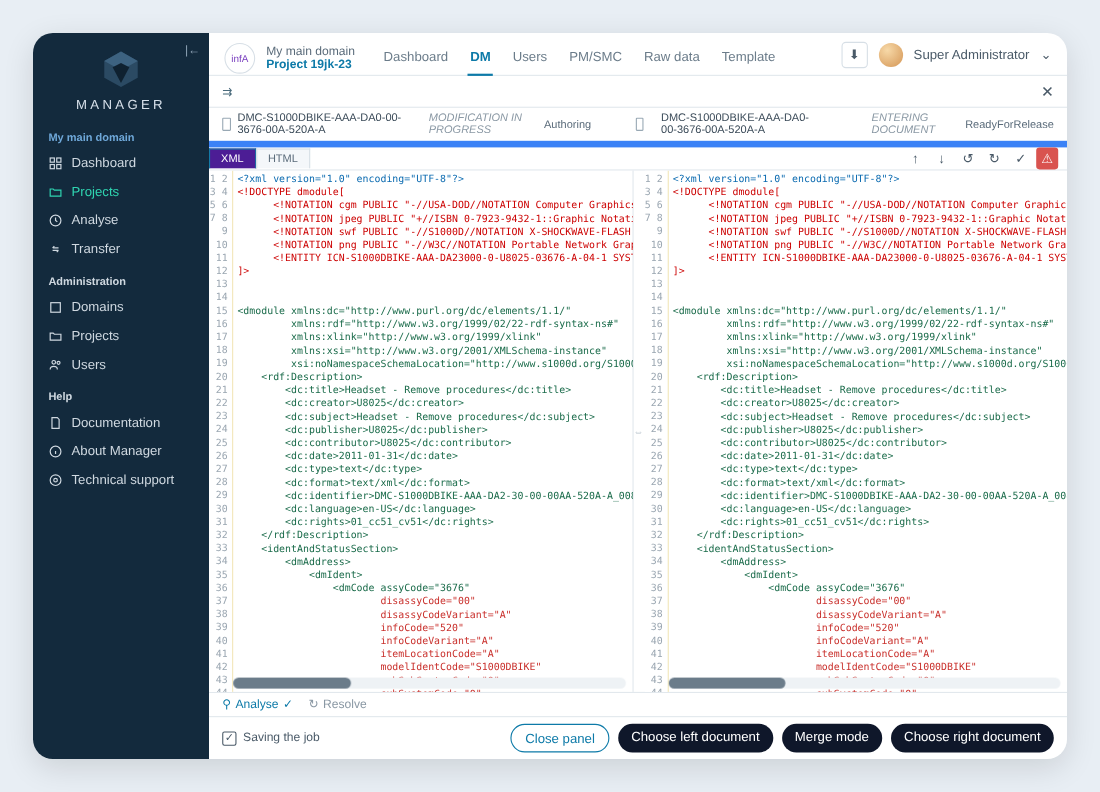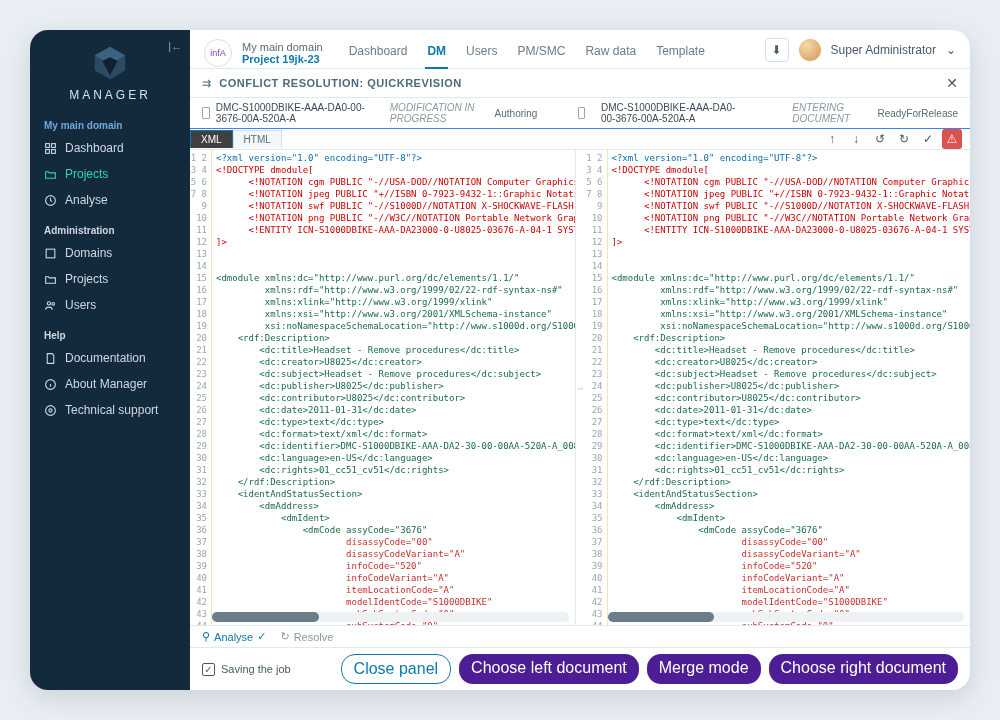--- a/index.html
+++ b/index.html
@@ -26,50 +26,50 @@
 .tab { padding: 6px 2px 10px; color:#6b7c8a; cursor:pointer; position:relative; }
 .tab.active { color:#0d7aa8; font-weight:600; }
 .tab.active::after { content:""; position:absolute; left:0; right:0; bottom:-1px; height:2px; background:#0d7aa8; }
 .topbar-right { margin-left:auto; display:flex; align-items:center; gap:10px; padding-bottom:6px; }
 .icon-btn { width:24px; height:24px; border:1px solid #d7dfe6; border-radius:4px; display:flex; align-items:center; justify-content:center; cursor:pointer; color:#4a5a68; font-size:12px; }
 .avatar { width:22px; height:22px; border-radius:50%; background: radial-gradient(circle at 35% 30%, #f7d9a8, #d49554); }
 .user-name { font-size:12px; color:#4a5a68; }
 .conflict-bar { display:flex; align-items:center; padding:6px 12px; border-bottom:1px solid #e2e8ed; gap:8px; color:#4a6b7c; font-size:11px; }
 .conflict-bar .title { font-weight:700; letter-spacing:.5px; text-transform:uppercase; }
 .conflict-bar .close { margin-left:auto; font-size:14px; cursor:pointer; color:#4a5a68; }
-.doc-bar { display:flex; align-items:center; padding:4px 12px; border-bottom:1px solid #3b82f6; font-size:10px; color:#5a6b7a; gap:6px; }
+.doc-bar { display:flex; align-items:center; padding:4px 12px; border-bottom:6px solid #3b82f6; font-size:10px; color:#5a6b7a; gap:6px; }
 .doc-bar .doc-id { color:#3a4a58; }
 .doc-bar .right-half { margin-left:auto; display:flex; align-items:center; gap:16px; }
 .doc-bar .status-label { font-style: italic; color:#8a98a4; }
 .docicon{display:inline-block;width:10px;height:12px;border:1px solid #98a8b4;border-radius:1px;position:relative;}
 .tab-strip { display:flex; align-items:center; border-bottom:1px solid #e2e8ed; }
 .tab-strip .ttab { padding:3px 10px; font-size:10px; color:#5a6b7a; border:1px solid #d7dfe6; border-bottom:none; background:#f4f7fa; cursor:pointer; }
-.tab-strip .ttab.active { background:#404040; color:#fff; border-color:#147aa6; }
+.tab-strip .ttab.active { background:#4c1d95; color:#fff; border-color:#147aa6; }
 .tab-strip .tools { margin-left:auto; display:flex; gap:4px; padding-right:8px; }
 .tool { width:20px; height:20px; display:flex; align-items:center; justify-content:center; color:#4a5a68; font-size:12px; cursor:pointer; }
 .tool.red { background:#d9534f; color:#fff; border-radius:3px; }
 .editors { flex:1; display:flex; min-height:0; border-bottom:1px solid #e2e8ed; }
 .editor { flex:1; display:flex; min-width:0; overflow:hidden; border-right:1px solid #e2e8ed; position:relative; }
 .editor:last-child{border-right:none;}
 .gutter { width:22px; background:#fff; text-align:right; padding:2px 4px 2px 0; color:#9aa6b1; font-family: "Consolas", monospace; font-size:9px; line-height:12px; border-right:1px solid #f2e6b8; }
 .code { flex:1; overflow:auto; padding:2px 4px 18px 4px; font-family:"Consolas", monospace; font-size:9px; line-height:12px; white-space:pre; }
 .code .decl{color:#0a6ab0;} .code .doctype{color:#c00;} .code .tg{color:#1a6b4a;} .code .attr{color:#c9302c;}
 .hscroll{position:absolute;left:22px;right:6px;bottom:3px;height:10px;background:#eef2f5;border-radius:5px;}
 .hscroll::after{content:"";position:absolute;left:0;width:30%;top:0;bottom:0;background:#6b7c8a;border-radius:5px;}
 .sep { width:10px; display:flex; align-items:center; justify-content:center; color:#b7c2cc; font-size:9px; }
 .action-strip { display:flex; align-items:center; padding:4px 12px; border-bottom:1px solid #e2e8ed; font-size:11px; gap:14px; }
 .action-strip .act { color:#0d7aa8; display:flex; align-items:center; gap:4px; cursor:pointer; }
 .action-strip .act.muted{ color:#8a98a4; }
 .bottom-bar { display:flex; align-items:center; padding:6px 12px; gap:8px; font-size:11px; }
 .bottom-bar .saving { display:flex; align-items:center; gap:6px; color:#4a5a68; }
 .bottom-bar .saving .chk{ width:13px;height:13px;border:1px solid #4a5a68; border-radius:2px; display:inline-flex; align-items:center; justify-content:center; font-size:10px; }
 .bottom-bar .btns { margin-left:auto; display:flex; gap:8px; }
-.pill { padding:5px 12px; border-radius:14px; font-size:16px; cursor:pointer; }
+.pill { padding:5px 12px; border-radius:14px; font-size:12px; cursor:pointer; }
 .pill.outline{ border:1px solid #0d7aa8; color:#0d7aa8; background:#fff;}
-.pill.solid{ background:#4c1d95; color:#fff; }
+.pill.solid{ background:#0f172a; color:#fff; }
 </style>
 </head>
 <body>
 
 <div class="app">
 
   <aside class="sidebar">
     <div class="collapse-btn">|←</div>
     <div class="logo-block">
       <svg width="38" height="38" viewBox="0 0 40 40">
@@ -96,20 +96,26 @@
               <path d="M3 7h5l2 2h11v10H3z"></path>
             </svg>
             <span>Projects</span>
           </div>
           <div class="nav-item">
             <svg viewBox="0 0 24 24" fill="none" stroke="currentColor" stroke-width="2">
               <circle cx="12" cy="12" r="9"></circle>
               <path d="M12 7v5l3 2"></path>
             </svg>
             <span>Analyse</span>
+          </div>
+          <div class="nav-item">
+            <svg viewBox="0 0 24 24" fill="none" stroke="currentColor" stroke-width="2">
+              <path d="M7 10h10M7 14h10M7 10l3-3M17 14l-3 3"></path>
+            </svg>
+            <span>Transfer</span>
           </div>
         </div>
     </div>
     <div class="nav-section">
       <div class="section-label" style="color:#cfd8e0;font-weight:700">Administration</div>
       <div id="nav2">
           <div class="nav-item">
             <svg viewBox="0 0 24 24" fill="none" stroke="currentColor" stroke-width="2">
               <rect x="4" y="4" width="16" height="16"></rect>
             </svg>
@@ -176,21 +182,20 @@
       <div class="topbar-right">
         <div class="icon-btn">⬇</div>
         <div class="avatar"></div>
         <span class="user-name">Super Administrator</span>
         <span style="color:#4a5a68">⌄</span>
       </div>
     </div>
 
     <div class="conflict-bar">
       <span>⇉</span>
-      <span class="title">CONFLICT RESOLUTION: QUICKREVISION</span>
       <span class="close">✕</span>
     </div>
 
     <div class="doc-bar">
       <span class="docicon"></span>
       <span class="doc-id">DMC-S1000DBIKE-AAA-DA0-00-3676-00A-520A-A</span>
       <div class="right-half">
         <span class="status-label">MODIFICATION IN PROGRESS</span>
         <span>Authoring</span>
         <span style="width:14px"></span>

